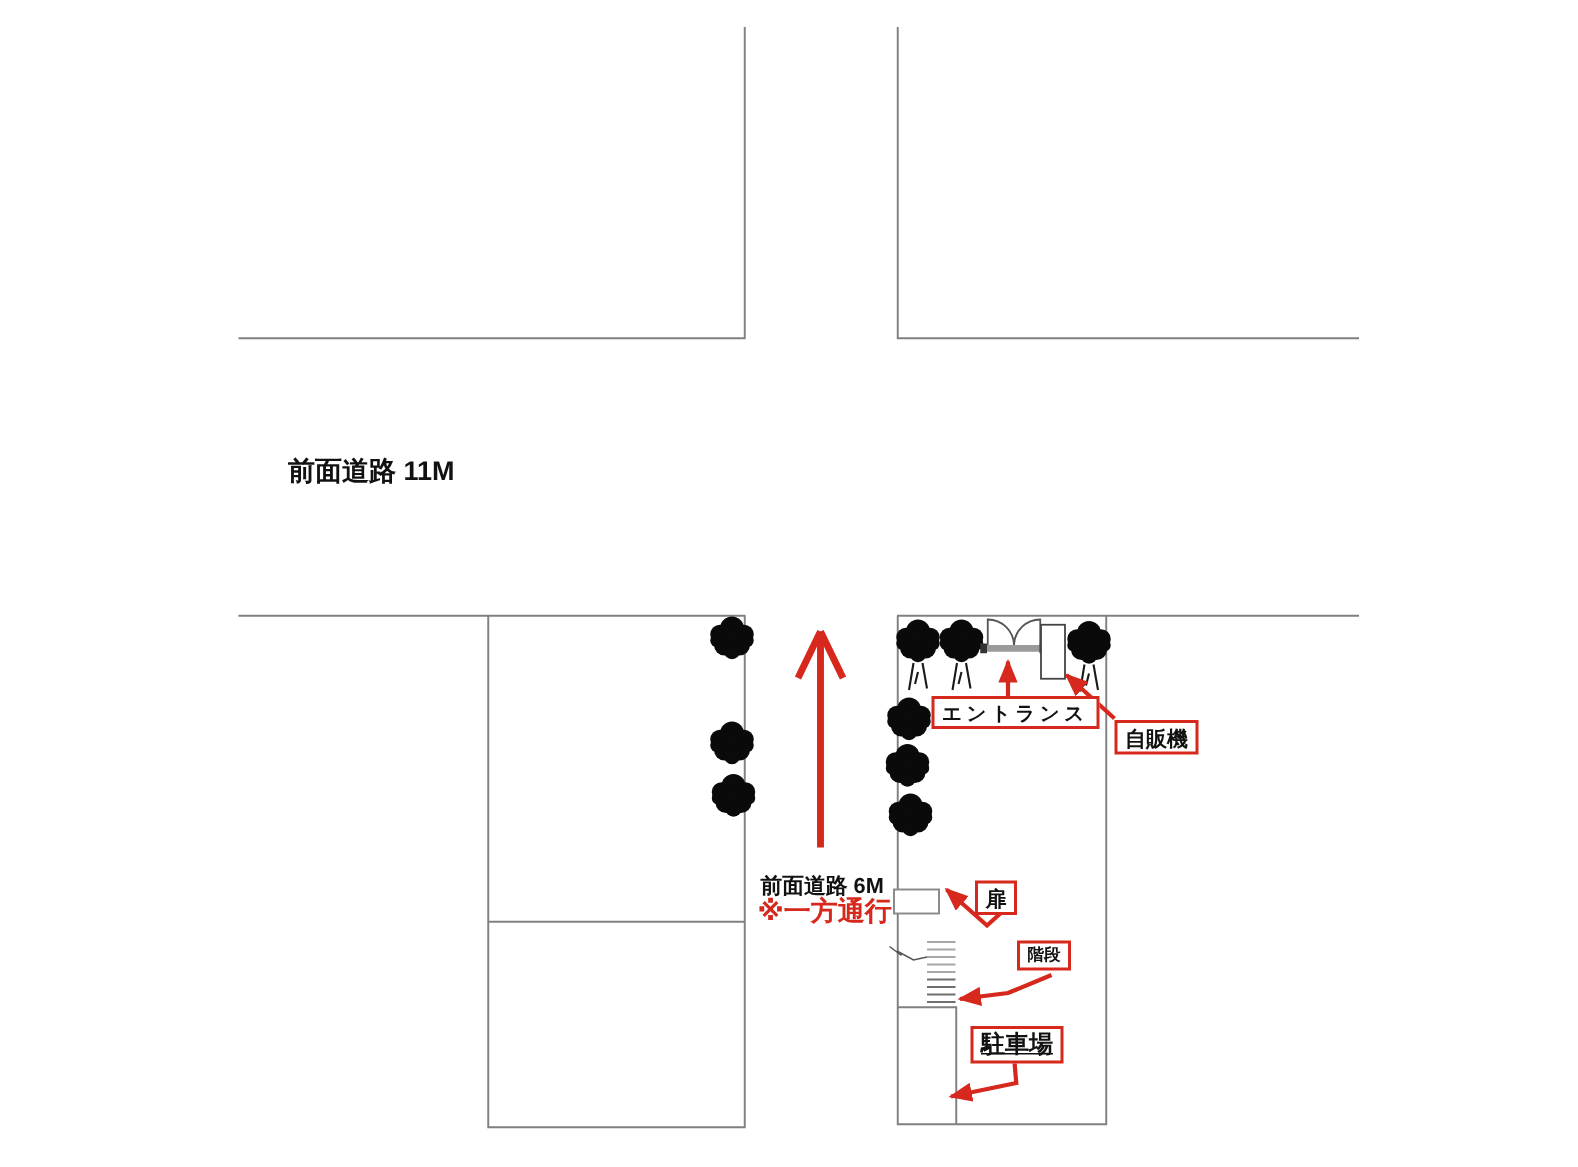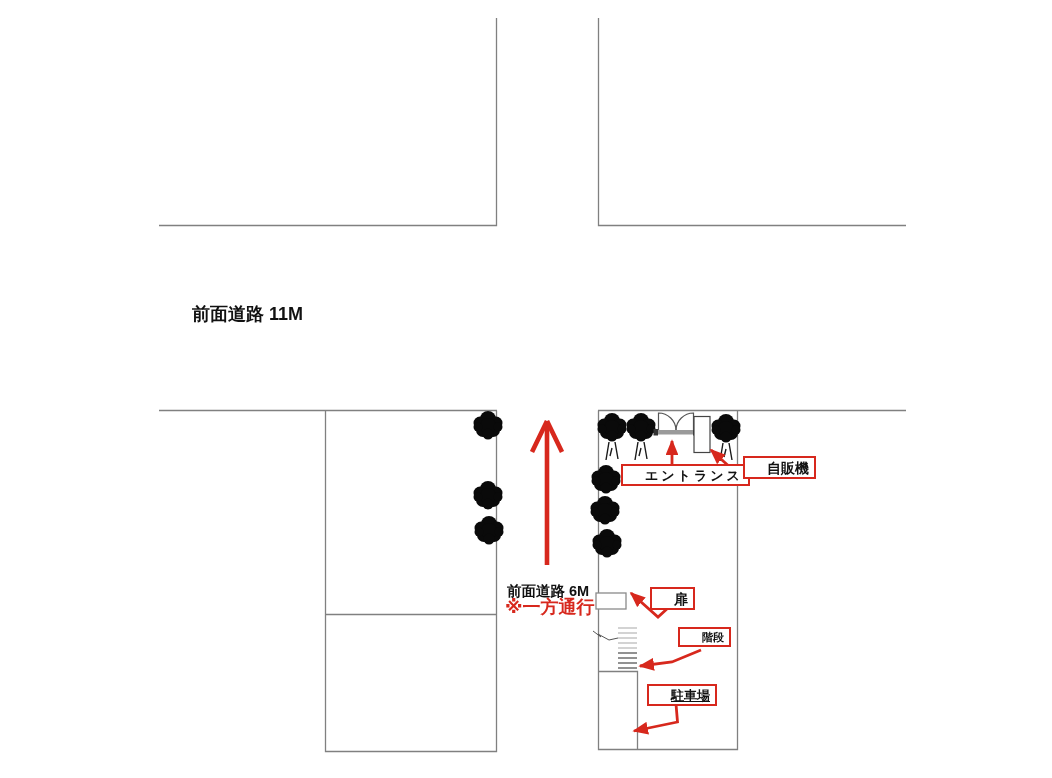--- a/index.html
+++ b/index.html
@@ -26,21 +26,21 @@
   }
   .road-text.red{color:var(--red);}
   .feature-label{
     position:absolute;
     border:2px solid var(--red);
     background:#ffffff;
     color:var(--ink);
     font-weight:bold;
     white-space:nowrap;
     line-height:1;
-    padding:3px 5px 2px 22px;
+    padding:3px 5px 2px 5px;
     box-sizing:border-box;
     z-index:3;
   }
 </style>
 </head>
 <body>
 
 <div id="stage">
 
   <svg id="plan-svg" width="1052" height="778" viewBox="0 0 1052 778">
@@ -122,17 +122,17 @@
     <path d="M648 608 L638 617 L611 593" stroke="var(--red)" stroke-width="2.8" fill="none" marker-end="url(#ah)"></path>
     <path d="M681 650 L652 662 L620 666" stroke="var(--red)" stroke-width="2.8" fill="none" marker-end="url(#ah)"></path>
     <path d="M656 704 L657.5 722 L614 731" stroke="var(--red)" stroke-width="2.8" fill="none" marker-end="url(#ah)"></path>
   </svg>
 
   <div class="road-text" style="left:172px;top:305px;font-size:18px;">前面道路 11M</div>
   <div class="road-text" style="left:487px;top:584px;font-size:14.5px;">前面道路 6M</div>
   <div class="road-text red" style="left:485px;top:598px;font-size:18px;">※一方通行</div>
 
   <div class="feature-label" style="left:601px;top:464px;font-size:13px;letter-spacing:3px;">エントランス</div>
-  <div class="feature-label" style="left:723px;top:456px;font-size:14px;">自販機</div>
+  <div class="feature-label" style="left:723px;top:480px;font-size:14px;">自販機</div>
   <div class="feature-label" style="left:630px;top:587px;font-size:14px;">扉</div>
   <div class="feature-label" style="left:658px;top:627px;font-size:11px;">階段</div>
-  <div class="feature-label" style="left:627px;top:684px;font-size:13px;text-decoration:underline;">駐車場</div>
+  <div class="feature-label" style="left:627px;top:684px;font-size:16px;text-decoration:underline;">駐車場</div>
 </div>
 
 </body></html>

